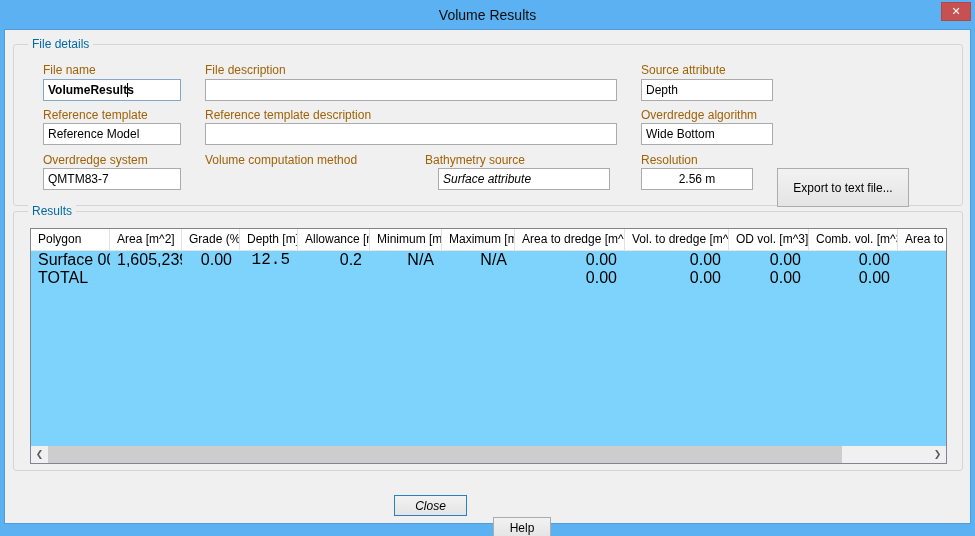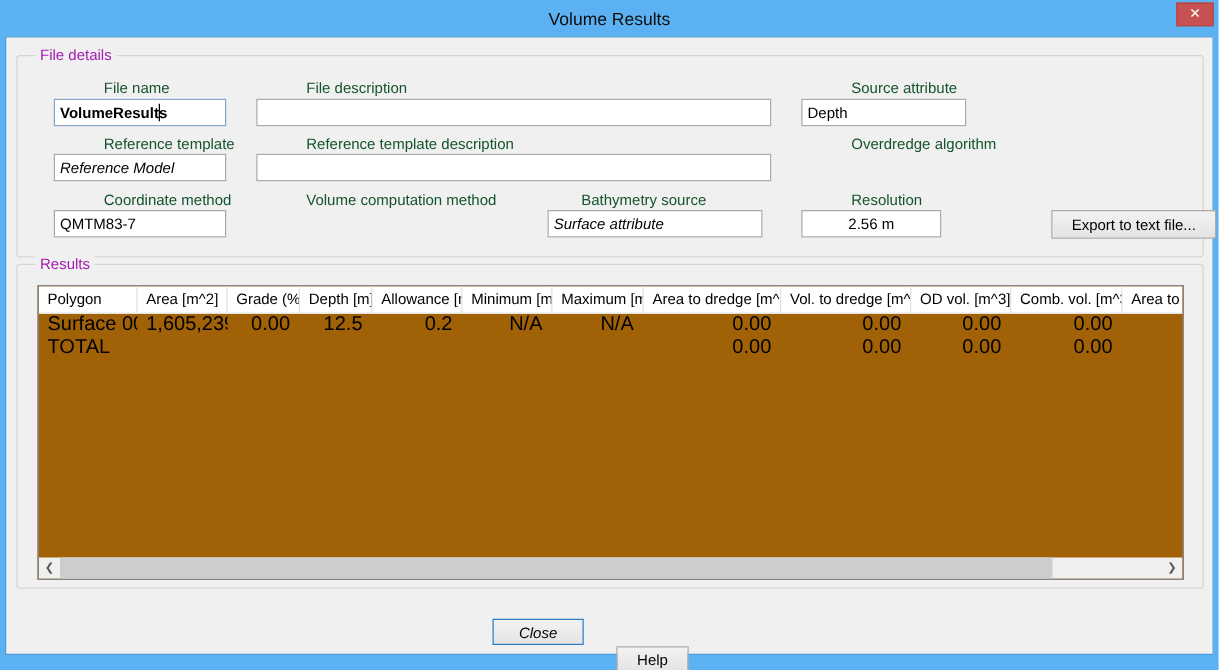--- a/index.html
+++ b/index.html
@@ -48,30 +48,29 @@
     position: absolute;
     border: 1px solid #D5D5D5;
     border-radius: 3px;
   }
   .groupbox-label {
     position: absolute;
     top: -8px; left: 14px;
     background: #F0F0F0;
     padding: 0 4px;
     font-size: 12px;
-    color: #a21caf;
+    color: #0369a1;
   }
   #file-details-group { left: 8px; top: 14px; width: 950px; height: 162px; }
   #results-group      { left: 8px; top: 181px; width: 950px; height: 260px; }
   .field-label {
     position: absolute;
     font-size: 12px;
-    color: #14532d;
+    color: #a16207;
     white-space: nowrap;
-    margin-left: 40px;
   }
   .text-input {
     position: absolute;
     height: 22px;
     background: #ffffff;
     border: 1px solid #ABABAB;
     font-family: "Liberation Sans", sans-serif;
     font-size: 12px;
     color: #000000;
     padding: 0 4px;
@@ -90,21 +89,21 @@
     font-size: 12px;
     color: #000000;
     text-align: center;
     cursor: pointer;
   }
   .push-btn.default { border: 1px solid #2E7FC2; font-style: italic; }
   .results-table {
     position: absolute;
     left: 25px; top: 198px;
     width: 917px; height: 236px;
-    background: #a16207;
+    background: #7dd3fc;
     border: 1px solid #82858E;
     overflow: hidden;
   }
   .thead {
     display: flex;
     width: 915px; height: 22px;
     background: #ffffff;
     border-bottom: 1px solid #E5E5E5;
     overflow: hidden;
   }
@@ -179,39 +178,40 @@
     <input class="text-input focused" style="left: 38px; top: 49px; width: 138px;" value="VolumeResults">
     <div class="caret" style="left:122px; top:53px;"></div>
 
     <span class="field-label" style="left:200px; top:33px;">File description</span>
     <input class="text-input" style="left: 200px; top: 49px; width: 412px;" value="">
 
     <span class="field-label" style="left:636px; top:33px;">Source attribute</span>
     <input class="text-input" style="left: 636px; top: 49px; width: 132px;" value="Depth">
 
     <span class="field-label" style="left:38px; top:78px;">Reference template</span>
-    <input class="text-input" style="left: 38px; top: 93px; width: 138px; font-style: italic;" value="Reference Model">
+    <input class="text-input" style="left: 38px; top: 93px; width: 138px;" value="Reference Model">
 
     <span class="field-label" style="left:200px; top:78px;">Reference template description</span>
     <input class="text-input" style="left: 200px; top: 93px; width: 412px;" value="">
 
     <span class="field-label" style="left:636px; top:78px;">Overdredge algorithm</span>
-
-    <span class="field-label" style="left:38px; top:123px;">Coordinate method</span>
+    <input class="text-input" style="left: 636px; top: 93px; width: 132px;" value="Wide Bottom">
+
+    <span class="field-label" style="left:38px; top:123px;">Overdredge system</span>
     <input class="text-input" style="left: 38px; top: 138px; width: 138px;" value="QMTM83-7">
 
     <span class="field-label" style="left:200px; top:123px;">Volume computation method</span>
 
     <span class="field-label" style="left:420px; top:123px;">Bathymetry source</span>
     <input class="text-input" style="left: 433px; top: 138px; width: 172px; font-style: italic;" value="Surface attribute">
 
     <span class="field-label" style="left:636px; top:123px;">Resolution</span>
     <input class="text-input" style="left: 636px; top: 138px; width: 112px; text-align: center;" value="2.56 m">
 
-    <button class="push-btn" style="left:836px; top:138px; width:132px; height:23px;">Export to text file...</button>
+    <button class="push-btn" style="left:772px; top:138px; width:132px; height:39px;">Export to text file...</button>
 
     <div class="groupbox" id="results-group">
       <span class="groupbox-label">Results</span>
     </div>
 
     <div class="results-table">
       <div class="thead">
           <div class="th" style="width: 79px; text-align: left;">Polygon</div>
           <div class="th" style="width: 72px; text-align: right;">Area [m^2]</div>
           <div class="th" style="width: 58px; text-align: right;">Grade (%)</div>
@@ -223,21 +223,21 @@
           <div class="th" style="width: 104px; text-align: right;">Vol. to dredge [m^3]</div>
           <div class="th" style="width: 80px; text-align: right;">OD vol. [m^3]</div>
           <div class="th" style="width: 89px; text-align: right;">Comb. vol. [m^3]</div>
           <div class="th" style="width: 150px; text-align: left;">Area to f</div>
         </div>
       <div class="tbody">
           <div class="tr">
             <div class="td" style="width: 79px; text-align: left;">Surface 0004</div>
             <div class="td" style="width: 72px; text-align: right;">1,605,239.95</div>
             <div class="td" style="width: 58px; text-align: right;">0.00</div>
-            <div class="td" style="width: 58px; text-align: right;">12.5</div>
+            <div class="td" style="width: 58px; text-align: right; font-family: Liberation Mono, monospace;">12.5</div>
             <div class="td" style="width: 72px; text-align: right;">0.2</div>
             <div class="td" style="width: 72px; text-align: right;">N/A</div>
             <div class="td" style="width: 73px; text-align: right;">N/A</div>
             <div class="td" style="width: 110px; text-align: right;">0.00</div>
             <div class="td" style="width: 104px; text-align: right;">0.00</div>
             <div class="td" style="width: 80px; text-align: right;">0.00</div>
             <div class="td" style="width: 89px; text-align: right;">0.00</div>
             <div class="td" style="width: 150px; text-align: left;"></div>
           </div>
           <div class="tr">

